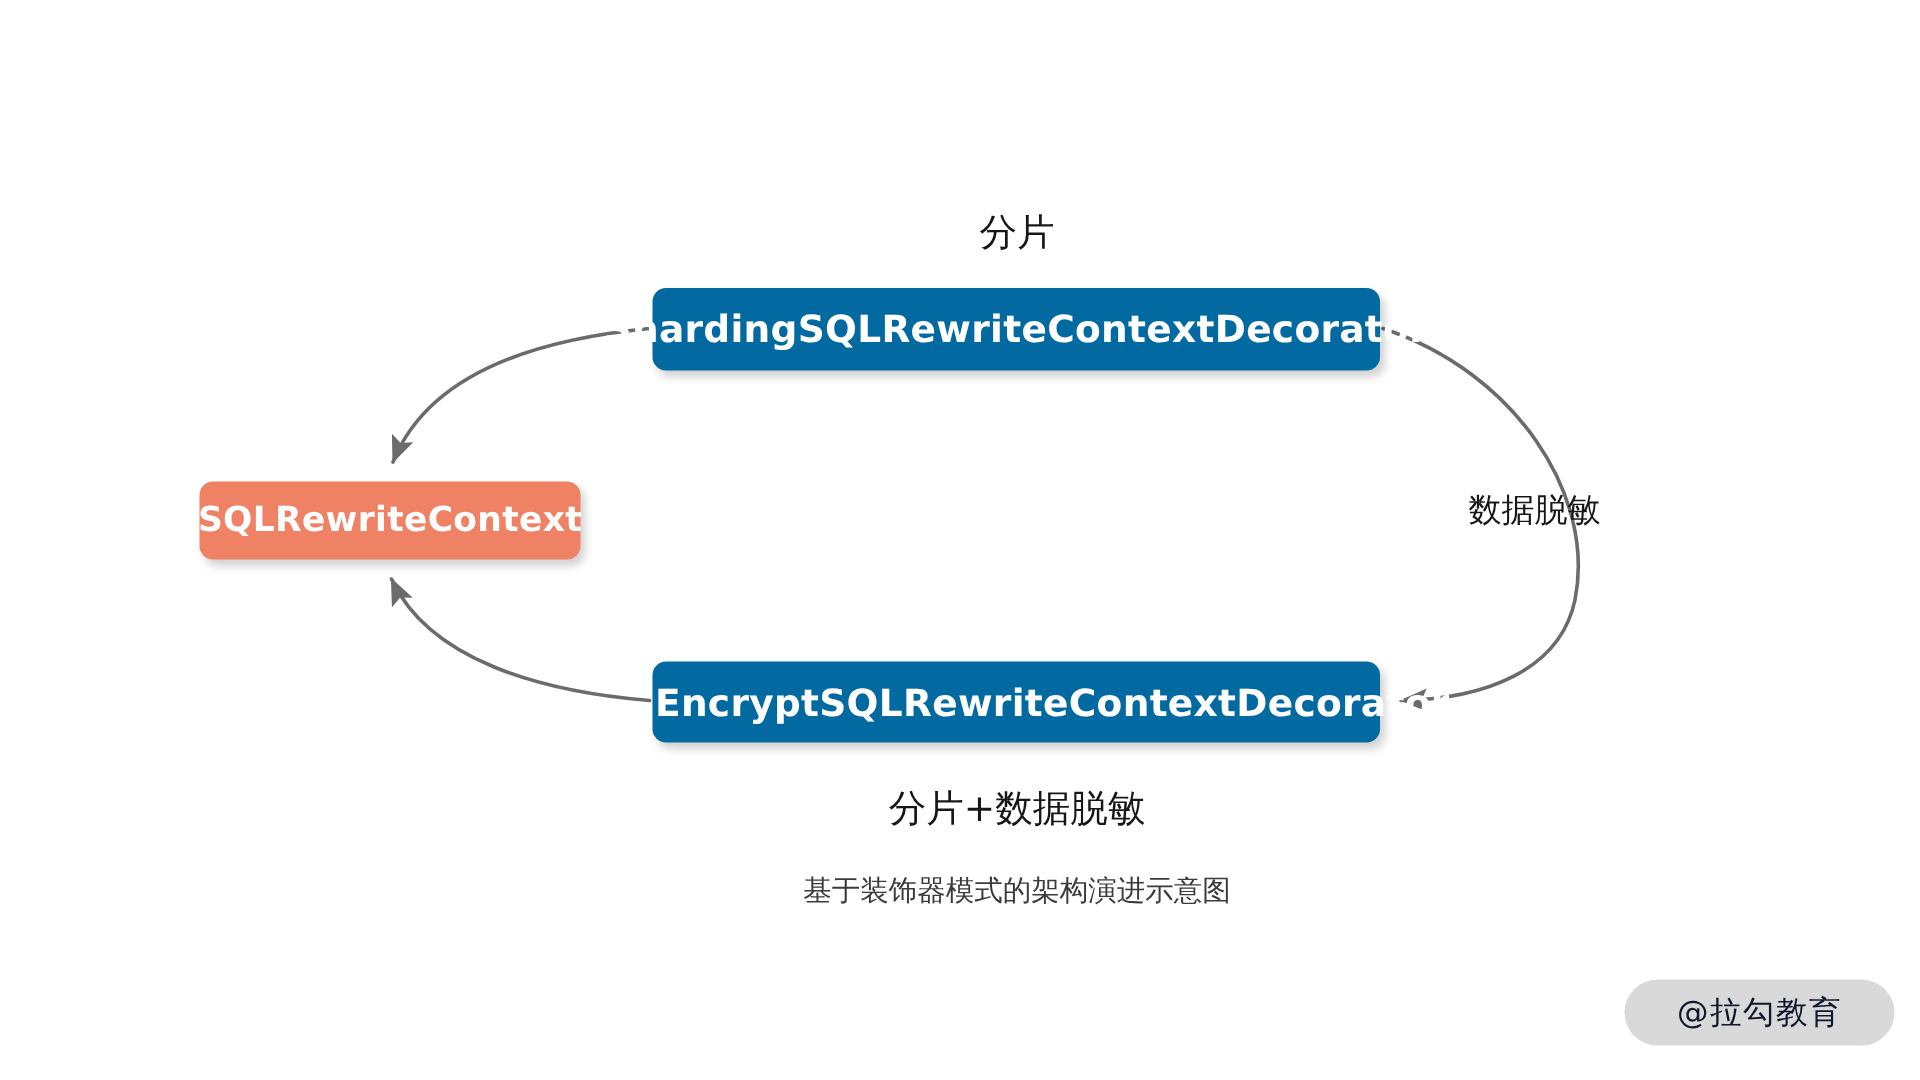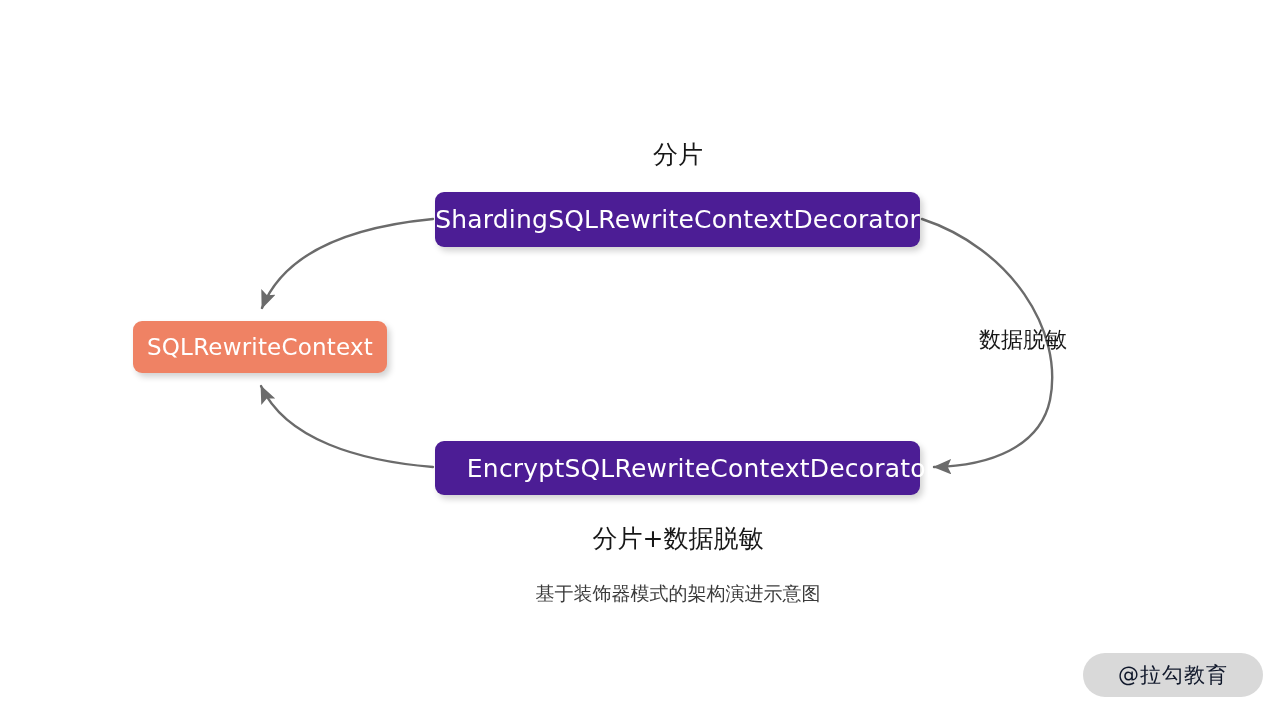--- a/index.html
+++ b/index.html
@@ -39,22 +39,22 @@
     display: flex;
     align-items: center;
     justify-content: center;
     border-radius: 9px;
     color: #ffffff;
     letter-spacing: 0.2px;
     text-align: center;
     box-shadow: 3px 4px 6px rgba(0,0,0,0.18);
     white-space: nowrap;
   }
-  .node-green { background: #4c1d95; }
-  .node-salmon { background: #ef8264; }
+  .node-green { background: #0369a1; font-weight: bold; }
+  .node-salmon { background: #ef8264; font-weight: bold; }
 
   #node-sharding {
     left: 435px;
     top: 192px;
     width: 485px;
     height: 55px;
     font-size: 25px;
   }
   #node-encrypt {
     left: 435px;

